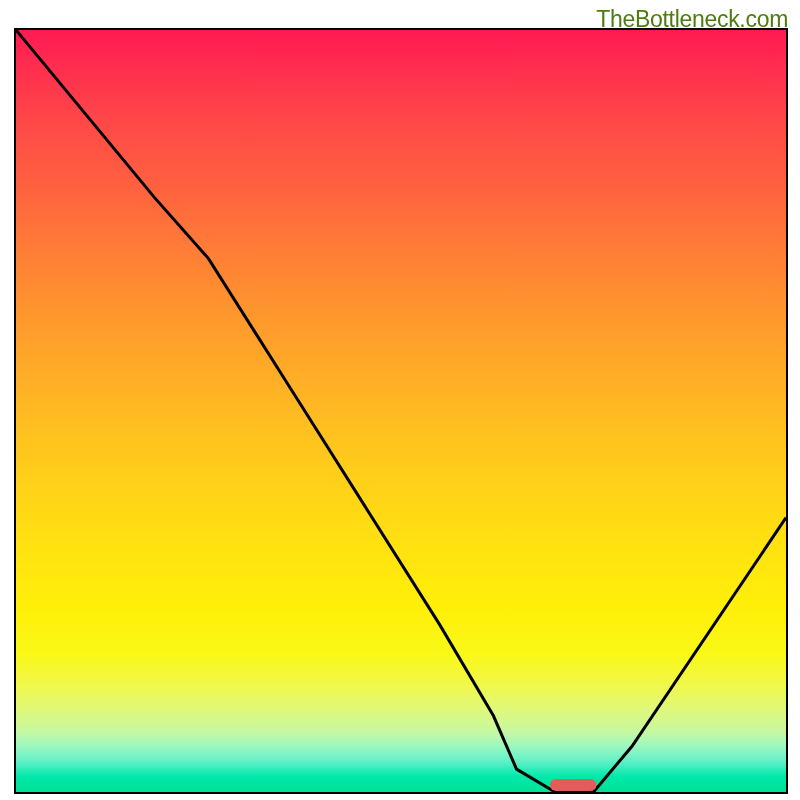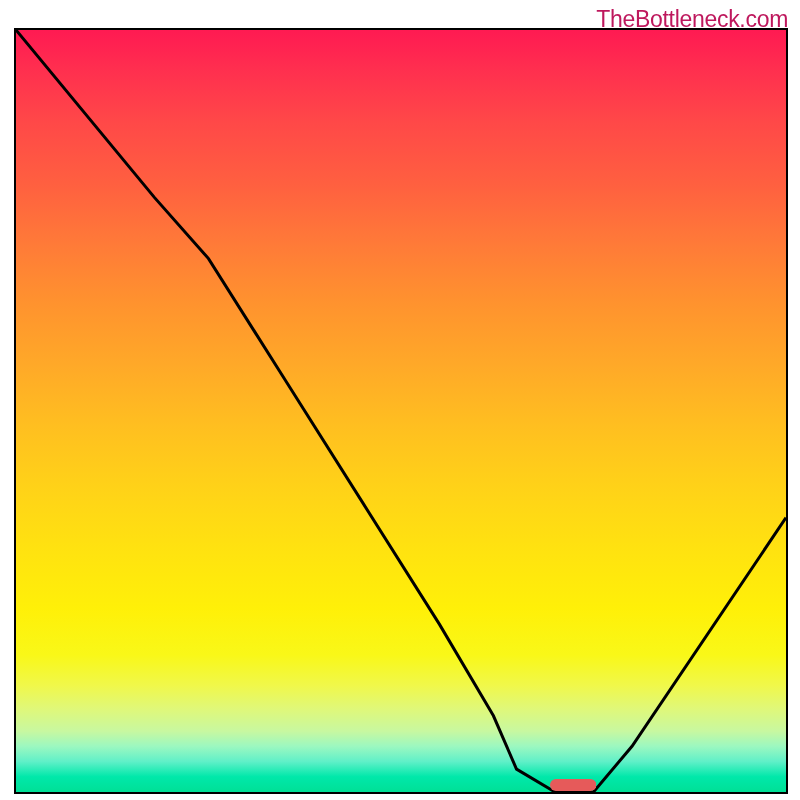--- a/index.html
+++ b/index.html
@@ -42,21 +42,21 @@
         #00e8aa 98%,
         #00e096 100%
       );
     }
     .watermark {
       position: absolute;
       top: 6px;
       right: 12px;
       font-size: 23px;
       font-weight: 500;
-      color: #be185d;
+      color: #4d7c0f;
       letter-spacing: -0.3px;
     }
     .curve-svg {
       position: absolute;
       top: 0;
       left: 0;
       width: 100%;
       height: 100%;
     }
     .marker {

